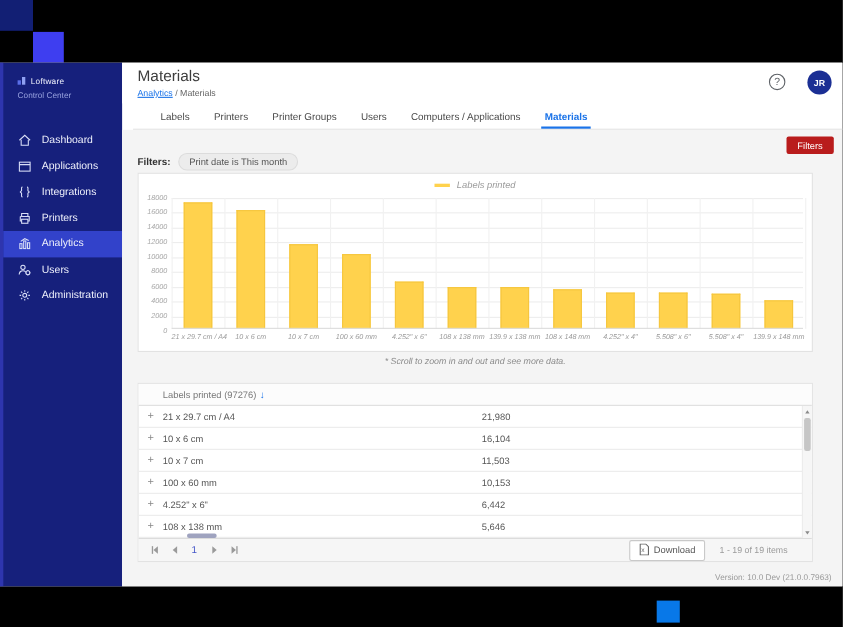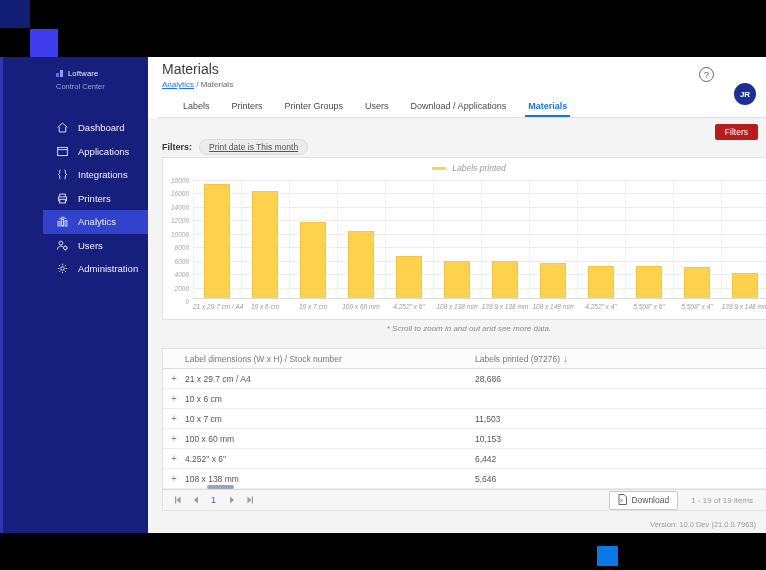--- a/index.html
+++ b/index.html
@@ -6,21 +6,21 @@
   body { background:#000; font-family:"Liberation Sans", sans-serif; }
   .stage { position:relative; width:766px; height:570px; background:#000; overflow:hidden; }
   .deco { position:absolute; }
   #sq-top-navy { left:0; top:0; width:30px; height:28px; background:#121f74; }
   #sq-top-blue { left:30px; top:29px; width:28px; height:28px; background:#3e3ef0; }
   #sq-bottom-blue { left:597px; top:546px; width:21px; height:20px; background:#0878e8; }
 
   #app { position:absolute; left:0; top:57px; width:766px; height:476px; display:flex; background:#fff; }
 
   
-  .sidebar { width:148px; flex:none; background:#16207c; border-left:3px solid #2e35ae; color:#fff;padding-left:40px; }
+  .sidebar { width:111px; flex:none; background:#16207c; border-left:3px solid #2e35ae; color:#fff; }
   .logo-block { padding:12px 0 0 13px; }
   .brand-row { display:flex; align-items:center; gap:4px; }
   .brand-glyph { display:inline-block; width:8px; height:7px; position:relative; }
   .brand-glyph i { position:absolute; background:#5a6fe8; }
   .brand-glyph i:nth-child(1){ left:0; bottom:0; width:3px; height:4px; }
   .brand-glyph i:nth-child(2){ left:4px; bottom:0; width:3px; height:7px; background:#8fa0f2; }
   .brand-name { font-size:7.5px; color:#f0f2fd; letter-spacing:.2px; }
   .product-name { font-size:14.5px; font-weight:bold; letter-spacing:.2px; margin-top:1px; }
   .subtitle { font-size:7.5px; color:#97a1de; margin-top:4px; }
   .nav { margin-top:25px; }
@@ -29,32 +29,32 @@
   .nav-icon { width:13px; height:13px; flex:none; display:flex; align-items:center; justify-content:center; }
   .nav-icon svg { width:13px; height:13px; display:block; }
 
   
   .main { flex:1; min-width:0; display:flex; flex-direction:column; }
   .header { position:relative; height:37px; background:#fff; flex:none; }
   .page-title { position:absolute; left:14px; top:4px; font-size:14px; color:#3d3d3d; }
   .breadcrumb { position:absolute; left:14px; top:23px; font-size:8px; color:#666; }
   .breadcrumb .bc-link { color:#1a73e8; text-decoration:underline; cursor:pointer; }
   .help-btn { position:absolute; right:52px; top:10px; width:15px; height:15px; border:1.2px solid #5f6368; border-radius:50%; color:#5f6368; font-size:9.5px; text-align:center; line-height:13px; cursor:pointer; }
-  .avatar { position:absolute; right:10px; top:7px; width:22px; height:22px; border-radius:50%; background:#1b2f94; color:#fff; font-size:8px; font-weight:bold; display:flex; align-items:center; justify-content:center; cursor:pointer;margin-top:19px; }
+  .avatar { position:absolute; right:10px; top:7px; width:22px; height:22px; border-radius:50%; background:#1b2f94; color:#fff; font-size:8px; font-weight:bold; display:flex; align-items:center; justify-content:center; cursor:pointer; }
 
   .tabs { height:24px; background:#fff; border-bottom:1px solid #e0e0e0; display:flex; padding-left:14px; flex:none;margin-left:10px; }
   .tab { position:relative; font-size:9px; color:#4a4a4a; padding:0 11px; display:flex; align-items:center; cursor:pointer; white-space:nowrap; }
   .tab.active { color:#1a73e8; font-weight:bold; }
   .tab.active::after { content:""; position:absolute; left:8px; right:8px; bottom:0; height:2px; background:#1a73e8; }
 
   .content { flex:1; position:relative; background:#f4f4f4; }
   .filters-btn { position:absolute; right:8px; top:6px; background:#b91c1c; color:#fff; font-size:8.5px; padding:3px 10px; border-radius:2px; cursor:pointer; }
   .filters-row { position:absolute; left:14px; top:21px; display:flex; align-items:center; gap:7px; }
   .filters-label { font-size:9px; font-weight:bold; color:#333; }
-  .chip { font-size:8.5px; color:#555; background:#ececec; border:1px solid #dcdcdc; border-radius:9px; padding:2px 9px; cursor:pointer;text-decoration:underline; }
+  .chip { font-size:8.5px; color:#555; background:#ececec; border:1px solid #dcdcdc; border-radius:9px; padding:2px 9px; cursor:pointer; }
 
   
   .chart-panel { position:absolute; left:14px; top:39px; width:614px; height:163px; background:#fff; border:1px solid #e2e2e2;font-style:italic; }
   .legend { position:absolute; left:0; right:0; top:5px; display:flex; justify-content:center; align-items:center; gap:6px; }
   .legend-swatch { width:14px; height:3px; background:#ffd24d; }
   .legend-label { font-size:8.5px; color:#9b9b9b; }
   .plot { position:absolute; left:30px; right:8px; top:22px; bottom:20px; }
   .gridline-h { position:absolute; left:0; right:0; height:1px; background:#ededed; }
   .gridline-v { position:absolute; top:0; bottom:0; width:1px; background:#f1f1f1; }
   .axis-line { position:absolute; left:0; right:0; bottom:0; height:1px; background:#dcdcdc; }
@@ -193,21 +193,21 @@
         </div>
         <div class="help-btn">?</div>
         <div class="avatar">JR</div>
       </div>
 
       <div class="tabs" id="tabs">
           <div class="tab">Labels</div>
           <div class="tab">Printers</div>
           <div class="tab">Printer Groups</div>
           <div class="tab">Users</div>
-          <div class="tab">Download / Applications</div>
+          <div class="tab">Computers / Applications</div>
           <div class="tab active">Materials</div>
         </div>
 
       <div class="content">
         <div class="filters-btn">Filters</div>
         <div class="filters-row">
           <span class="filters-label">Filters:</span>
           <span class="chip">Print date is This month</span>
         </div>
 
@@ -274,36 +274,36 @@
               <div class="bar" title="139.9 x 148 mm: 3900" style="left: 539px; width: 26px; height: 26.2167px; background: rgb(255, 210, 77);"></div>
               <div class="xtick" style="left: 528px; width: 48px;">139.9 x 148 mm</div>
               <div class="axis-line"></div>
             </div>
         </div>
         <div class="chart-note">* Scroll to zoom in and out and see more data.</div>
 
         <div class="table-panel">
           <div class="thead">
             <div class="th-expand"></div>
-            <div class="th-dims">Label dimensions (W x H) / Stock number</div>
             <div class="th-printed">
               <span>Labels printed (97276)</span>
               <span class="sort-arrow">↓</span>
             </div>
           </div>
           <div class="tbody">
             <div id="rows">
                 <div class="trow">
                   <div class="td-expand">+</div>
                   <div class="td-dims">21 x 29.7 cm / A4</div>
-                  <div class="td-printed">28,686</div>
+                  <div class="td-printed">21,980</div>
                 </div>
                 <div class="trow">
                   <div class="td-expand">+</div>
                   <div class="td-dims">10 x 6 cm</div>
+                  <div class="td-printed">16,104</div>
                 </div>
                 <div class="trow">
                   <div class="td-expand">+</div>
                   <div class="td-dims">10 x 7 cm</div>
                   <div class="td-printed">11,503</div>
                 </div>
                 <div class="trow">
                   <div class="td-expand">+</div>
                   <div class="td-dims">100 x 60 mm</div>
                   <div class="td-printed">10,153</div>

